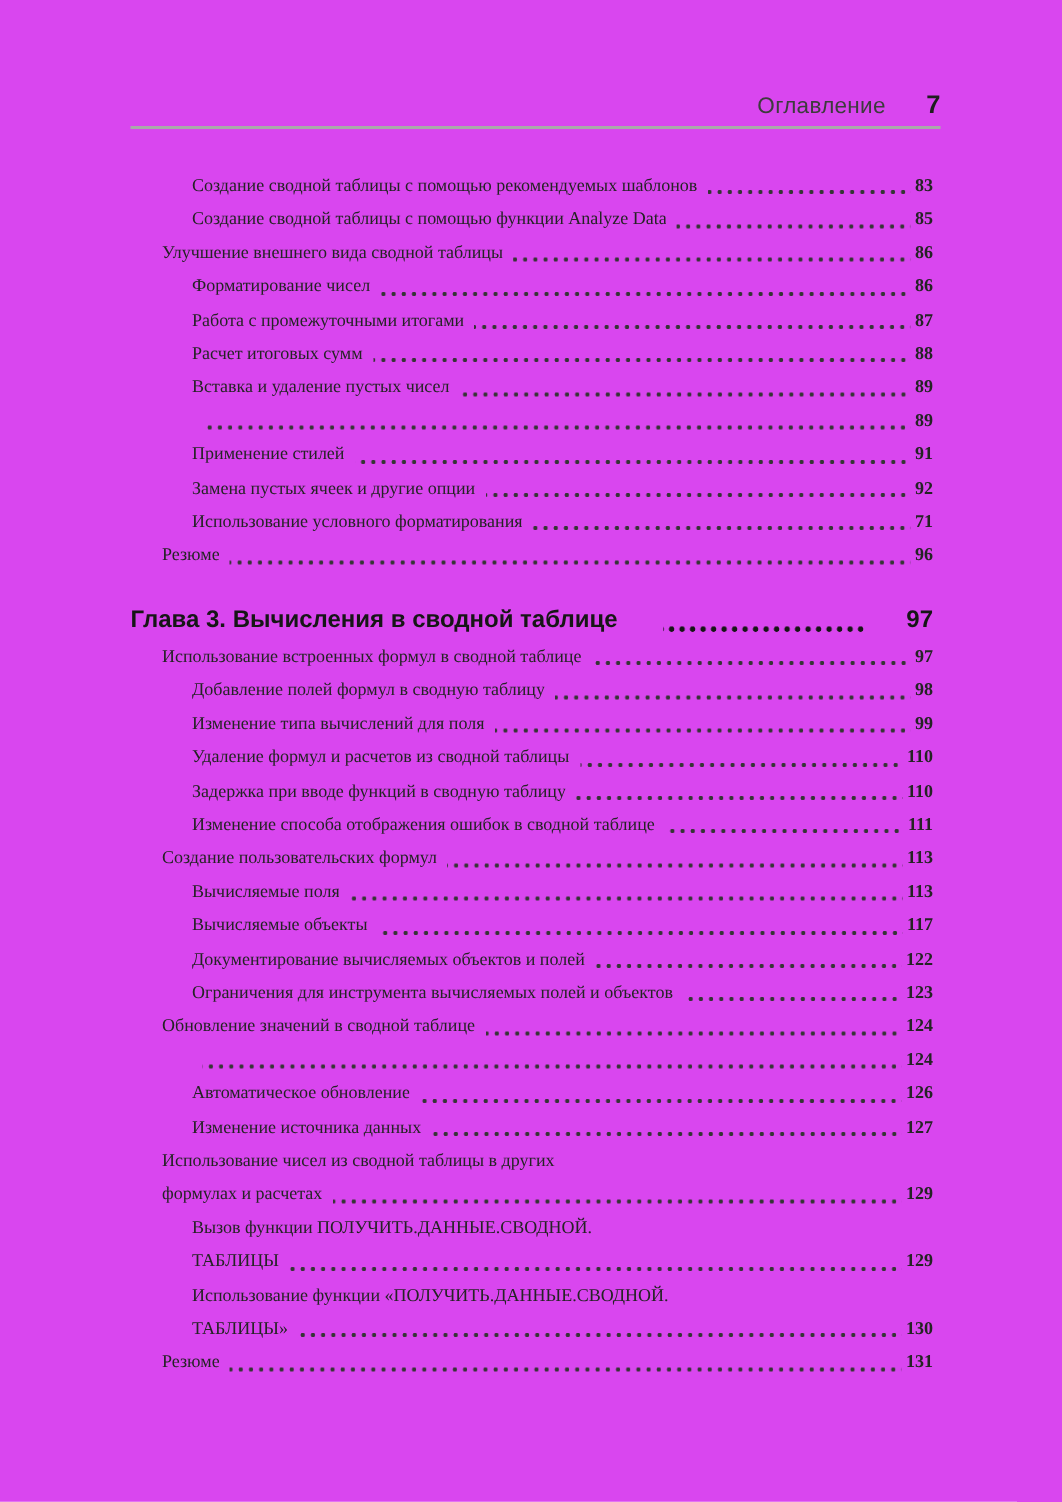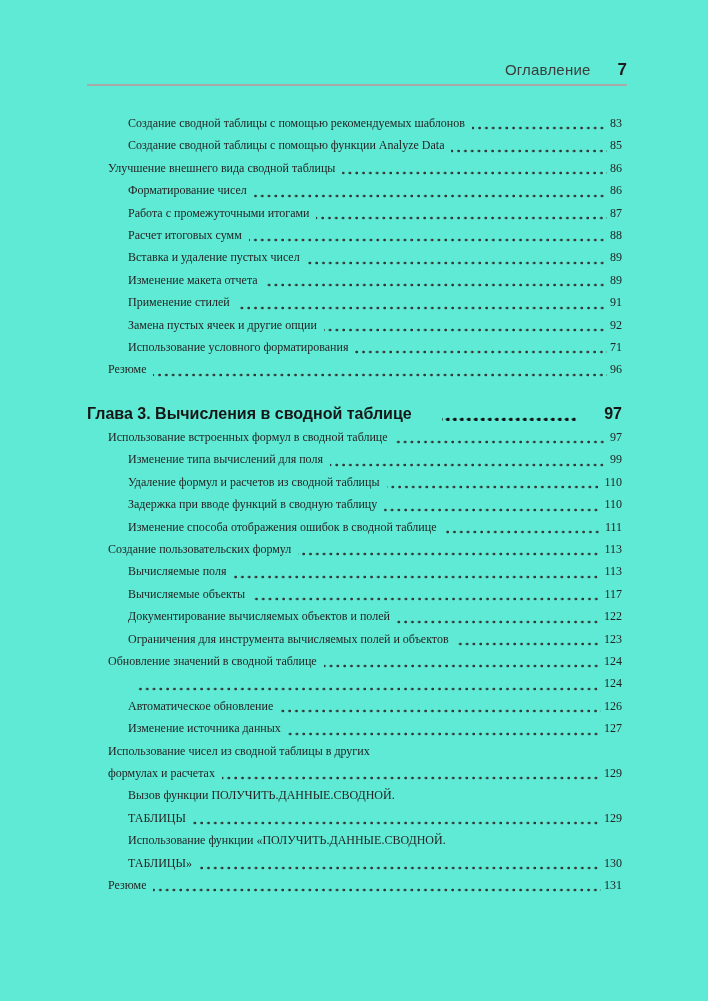--- a/index.html
+++ b/index.html
@@ -3,21 +3,21 @@
 <meta charset="utf-8">
 <style>
   * { margin:0; padding:0; box-sizing:border-box; }
   html,body { width:708px; height:1001px; }
   body {
     background:#fdfdfd;
     font-family:"Liberation Serif", serif;
     color:#242424;
     overflow:hidden;
   }
-  .page { position:relative; width:708px; height:1001px; background:#5eead4; }
+  .page { position:relative; width:708px; height:1001px; background:#d946ef; }
 
   
   .header { position:absolute; top:60px; left:87px; width:540px; }
   .header-row {
     display:flex; justify-content:flex-end; align-items:baseline; gap:27px;
     font-family:"Liberation Sans", sans-serif;
   }
   .header-title { font-size:15px; color:#3c3c3c; letter-spacing:0.2px; }
   .header-num  { font-size:17px; font-weight:bold; color:#1e1e1e; }
   .rule { margin-top:4px; height:2px; background:#a9a9a9; }
@@ -35,21 +35,21 @@
   .ind-2 { padding-left:41px; }
 
   .dots {
     flex:1 1 auto; min-width:10px; height:4px;
     margin:0 3px 4px 7px;
     background-image:radial-gradient(circle at 1.8px 2px, #353535 1.25px, transparent 1.65px);
     background-size:6.8px 4px;
     background-repeat:repeat-x;
     background-position:right bottom;
   }
-  .pg { text-align:center; }
+  .pg { text-align:center;font-weight:bold; }
 
   
   .chapter {
     margin-top:21px;
     font-family:"Liberation Sans", sans-serif;
     font-weight:bold; font-size:16px; line-height:24px; color:#161616;gap:23px;
   }
   .chapter .dots {
     height:5px; margin-bottom:4px;
     background-image:radial-gradient(circle at 2.2px 2.4px, #161616 1.65px, transparent 2.05px);
@@ -99,21 +99,20 @@
         <span class="t">Расчет итоговых сумм</span>
         <span class="dots"></span>
         <span class="pg">88</span>
       </div>
       <div class="row ind-2">
         <span class="t">Вставка и удаление пустых чисел</span>
         <span class="dots"></span>
         <span class="pg">89</span>
       </div>
       <div class="row ind-2">
-        <span class="t">Изменение макета отчета</span>
         <span class="dots"></span>
         <span class="pg">89</span>
       </div>
       <div class="row ind-2">
         <span class="t">Применение стилей</span>
         <span class="dots"></span>
         <span class="pg">91</span>
       </div>
       <div class="row ind-2">
         <span class="t">Замена пустых ячеек и другие опции</span>
@@ -134,20 +133,25 @@
         <span class="t">Глава 3. Вычисления в сводной таблице</span>
         <span class="dots"></span>
         <span class="pg">97</span>
       </div>
       <div class="row ind-1">
         <span class="t">Использование встроенных формул в сводной таблице</span>
         <span class="dots"></span>
         <span class="pg">97</span>
       </div>
       <div class="row ind-2">
+        <span class="t">Добавление полей формул в сводную таблицу</span>
+        <span class="dots"></span>
+        <span class="pg">98</span>
+      </div>
+      <div class="row ind-2">
         <span class="t">Изменение типа вычислений для поля</span>
         <span class="dots"></span>
         <span class="pg">99</span>
       </div>
       <div class="row ind-2">
         <span class="t">Удаление формул и расчетов из сводной таблицы</span>
         <span class="dots"></span>
         <span class="pg">110</span>
       </div>
       <div class="row ind-2">

